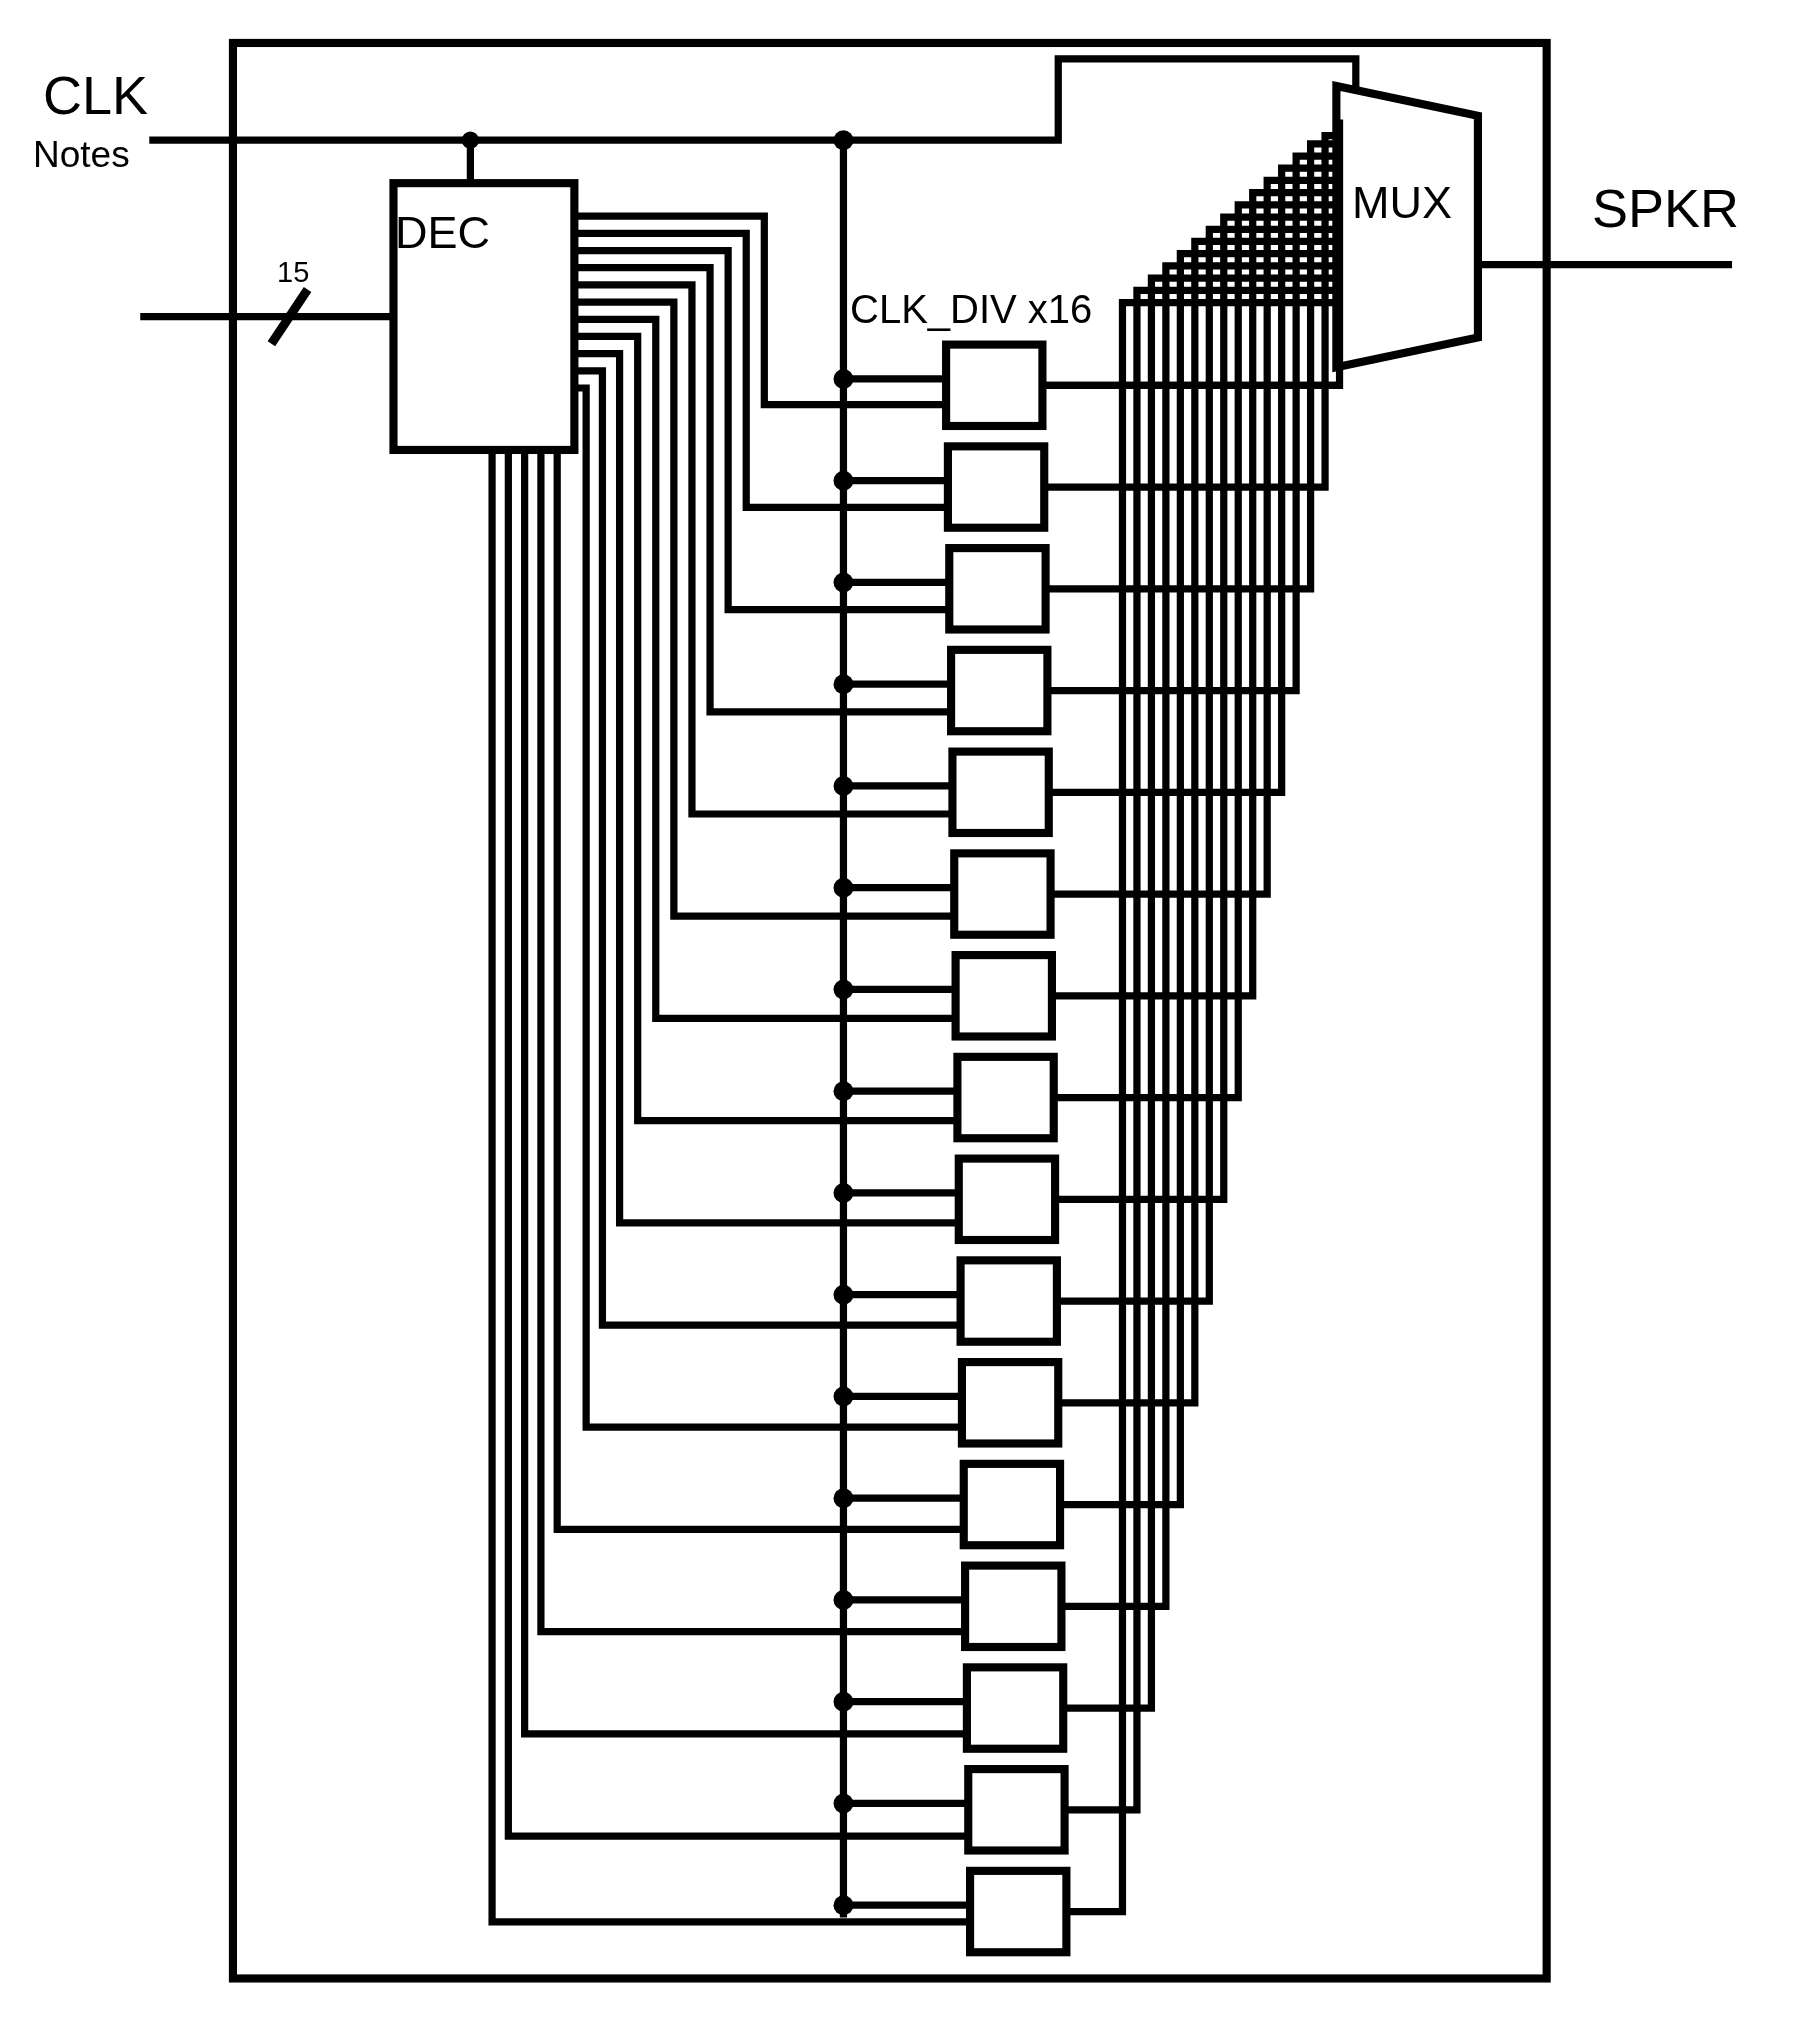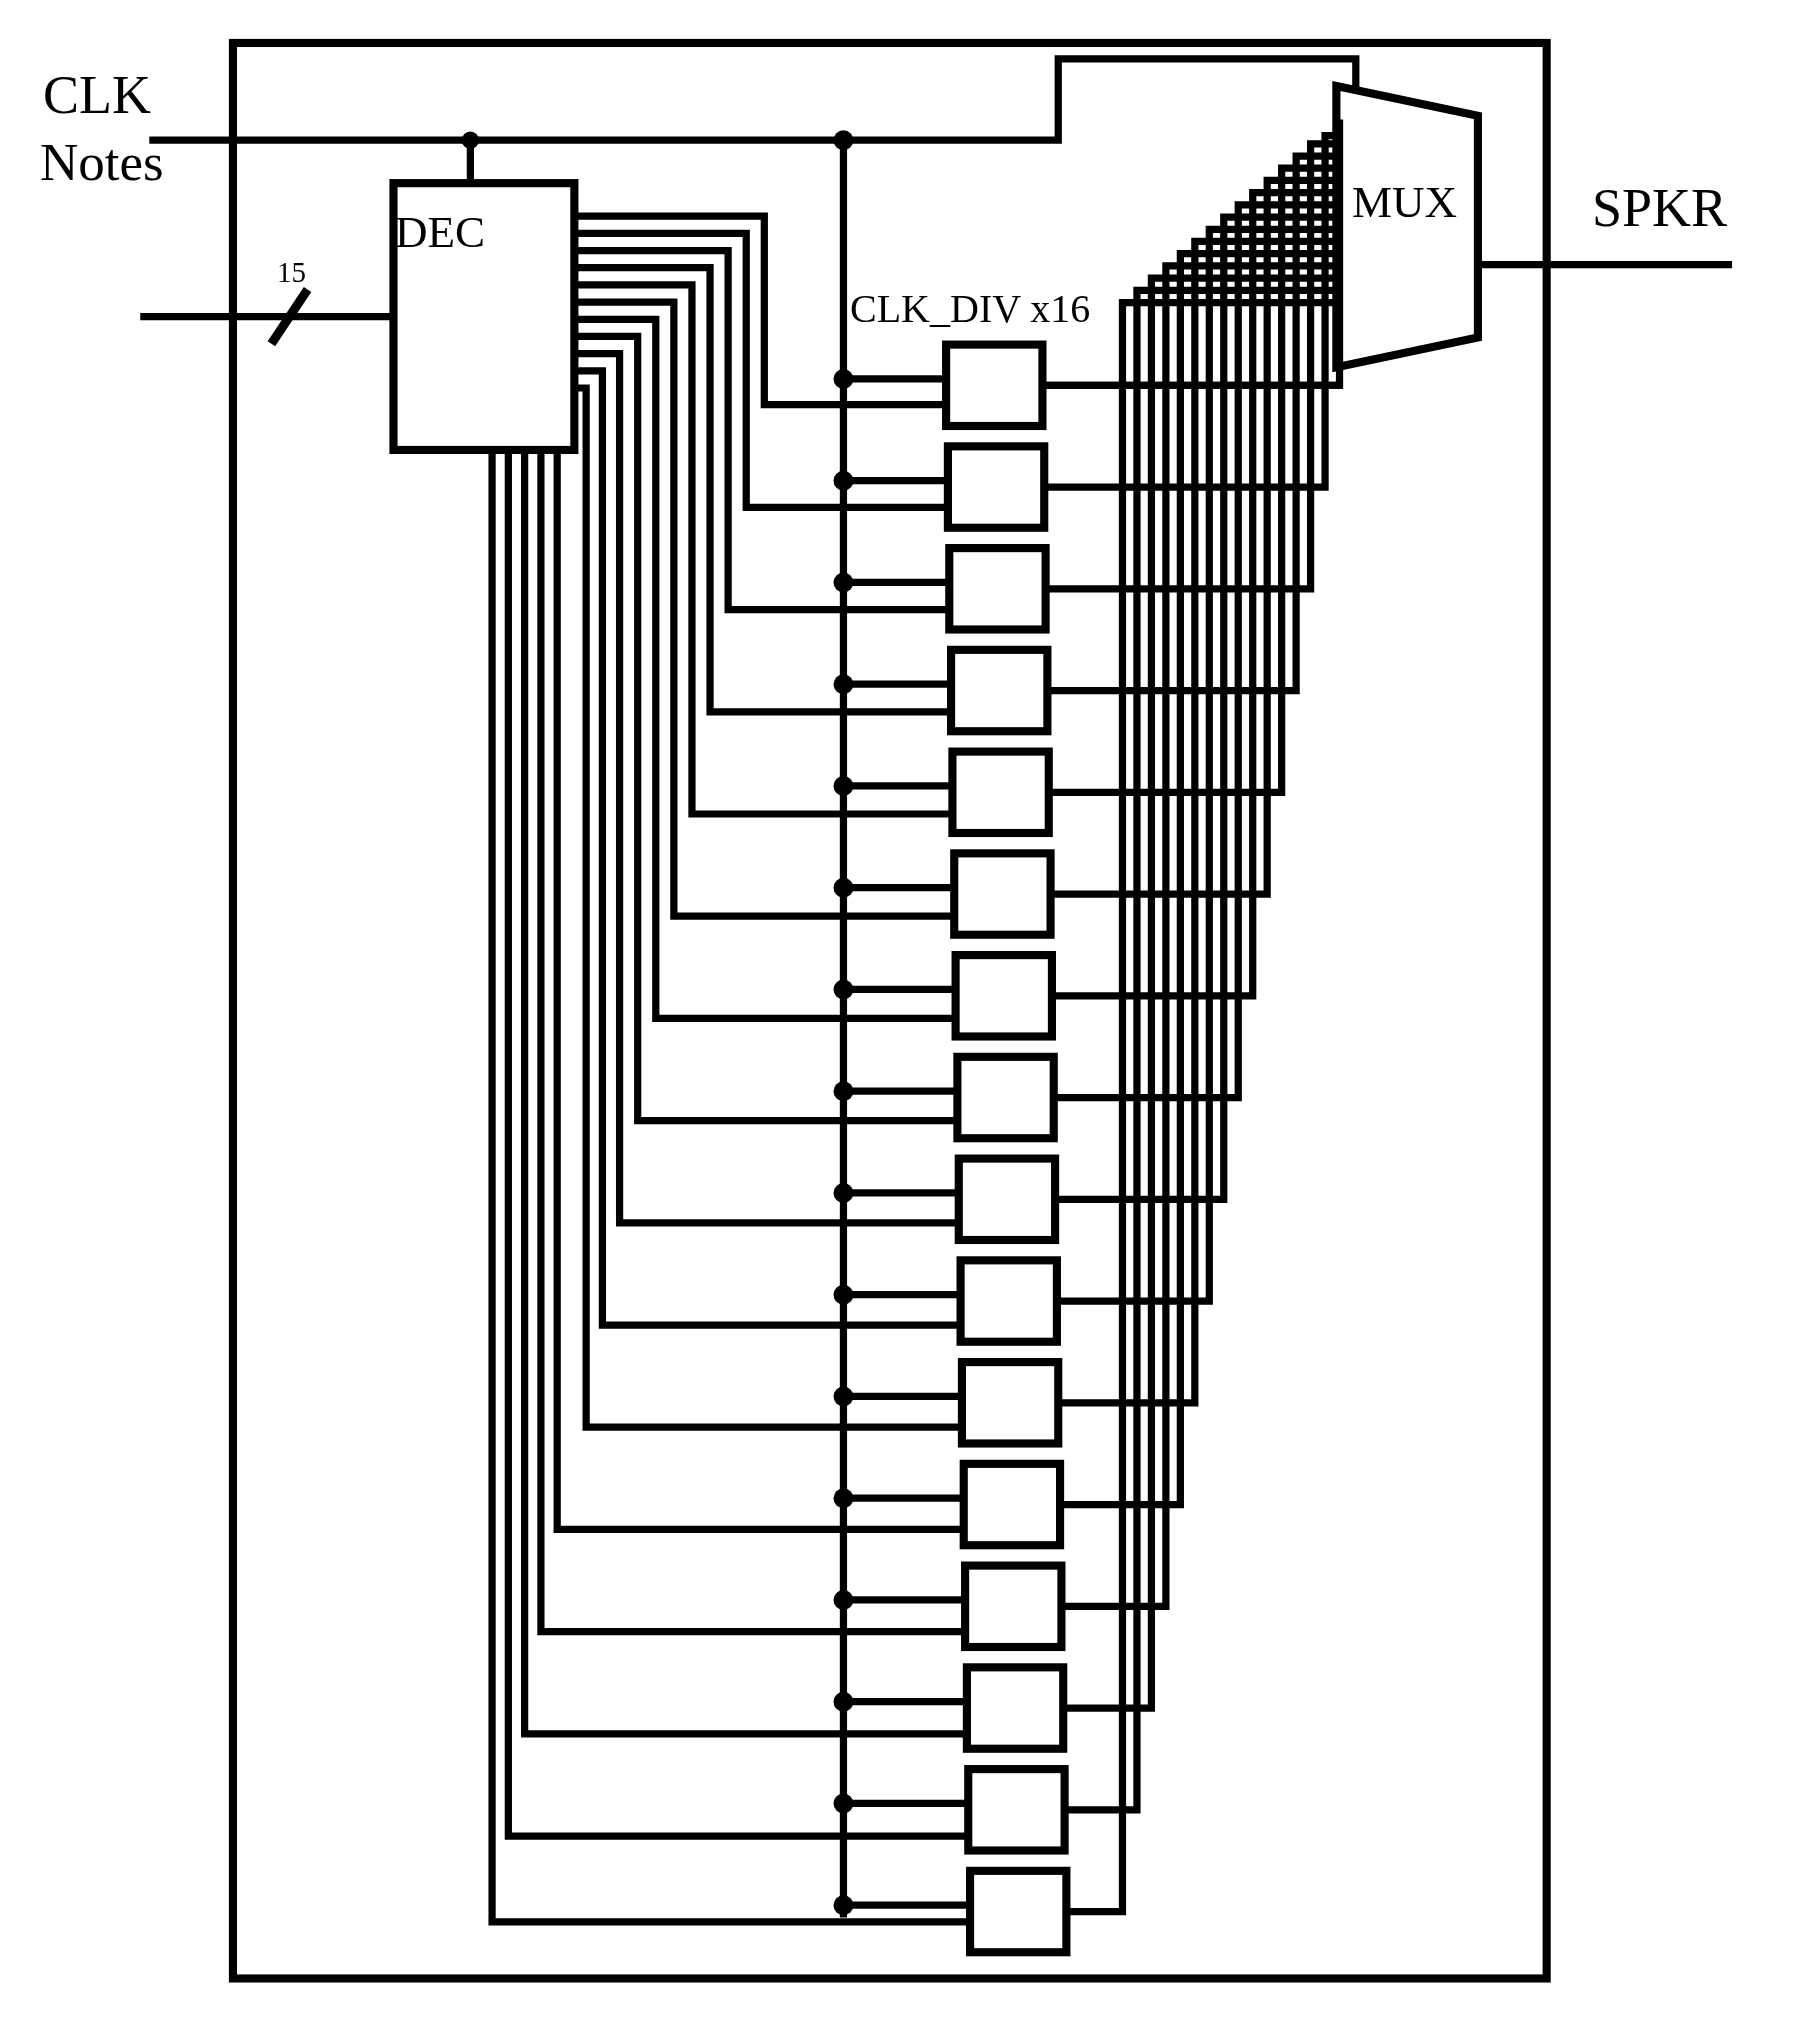--- a/index.html
+++ b/index.html
@@ -1,21 +1,21 @@
 <!DOCTYPE html>
 <html style="font-size:7.2px"><head>
 <meta charset="utf-8">
 <style>
   html,body{margin:0;padding:0;background:#ffffff;}
   body{width:1809px;height:2035px;font-family:"Liberation Serif",serif;}
   #stage{position:relative;width:1809px;height:2035px;overflow:hidden;background:#fff;}
   svg#schematic{position:absolute;left:0;top:0;width:1809px;height:2035px;display:block;}
-  .lbl{position:absolute;color:#000;font-family:Liberation Serif, serif;white-space:nowrap;line-height:1;}
+  .lbl{position:absolute;color:#000;font-family:Liberation Sans, sans-serif;white-space:nowrap;line-height:1;}
   #lbl-clk{left:43px;top:68px;font-size:54px;}
-  #lbl-notes{left:40px;top:136px;font-size:53px;}
+  #lbl-notes{left:33px;top:136px;font-size:37px;}
   #lbl-bus16{left:277px;top:258px;font-size:29px;}
   #lbl-dec{left:395px;top:210px;font-size:45px;}
   #lbl-clkdiv{left:850px;top:289px;font-size:40px;}
   #lbl-mux{left:1352px;top:180px;font-size:45px;}
   #lbl-spkr{left:1592px;top:181px;font-size:54px;}
 </style>
 </head>
 <body>
 
 <div id="stage">

